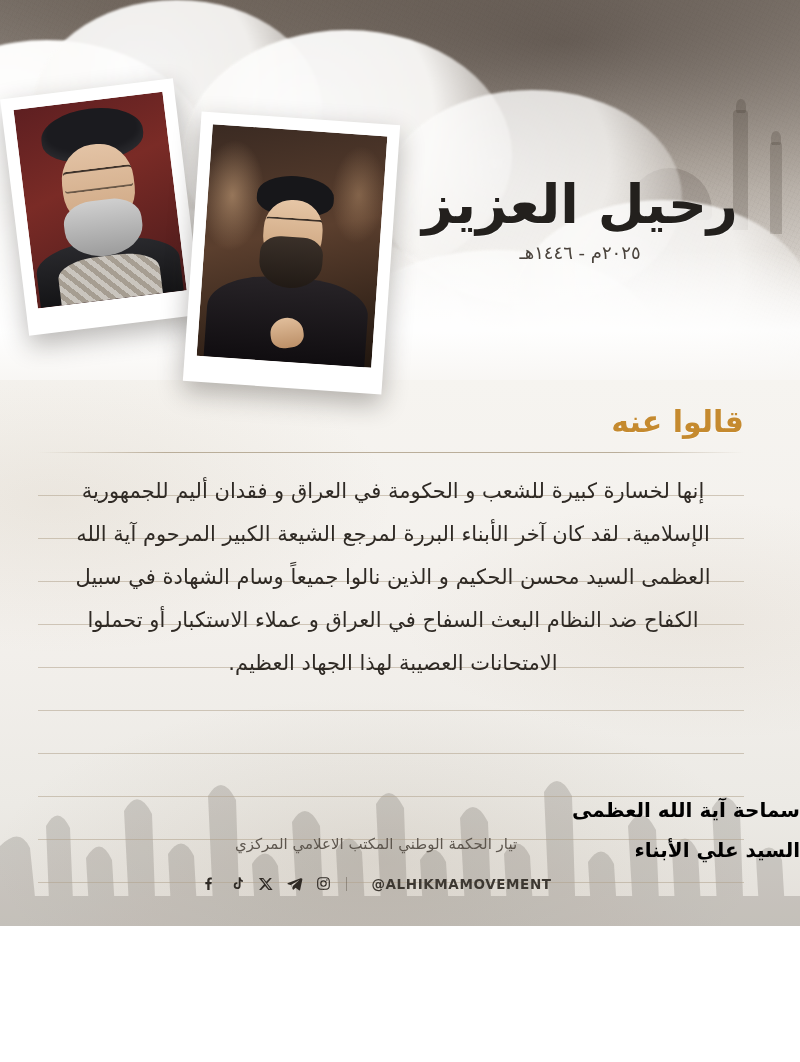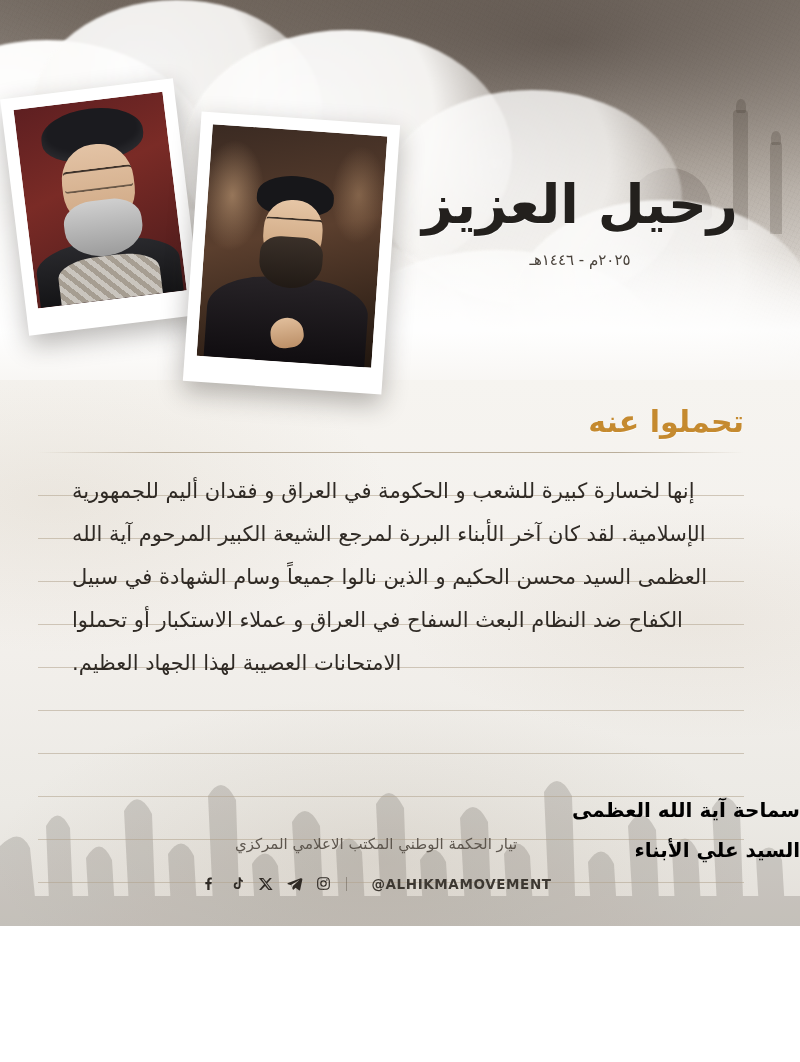--- a/index.html
+++ b/index.html
@@ -232,22 +232,22 @@
     color: #23201d;
     text-shadow: 0 1px 0 rgba(255,255,255,0.55);
   }
   .headline-sub {
     margin-top: 14px;
     font-size: 27px;
     font-weight: 700;
     color: #2d2824;
   }
   .headline-date {
-    margin-top: 19px;
-    font-size: 15px;
+    margin-top: 10px;
+    font-size: 18px;
     letter-spacing: 1px;
     color: #4a433c;
   }
 
   
   .quote-head {
     position:absolute;
     right: 56px;
     top: 404px;
     font-size: 30px;
@@ -276,21 +276,21 @@
     left:0; right:0;
     height:1px;
     background: rgba(176,162,140,0.55);
   }
 
   .quote-body {
     position:absolute;
     right: 86px;
     left: 120px;
     top: 470px;
-    text-align: left;
+    text-align: center;
     direction: rtl;
     color: #2f2a25;
     font-size: 21px;
     line-height: 43px;
     letter-spacing: 0.5px;
   }
   .quote-body p { margin: 0; }
 
   .signature {
     position:absolute;
@@ -414,21 +414,21 @@
       <div class="h-beard"></div>
       <div class="h-hand"></div>
     </div>
   </div>
 
   <div class="headline">
     <div class="headline-title">رحيل العزيز</div>
     <div class="headline-date">٢٠٢٥م - ١٤٤٦هـ</div>
   </div>
 
-  <div class="quote-head">تحملوا عنه</div>
+  <div class="quote-head">قالوا عنه</div>
   <div class="rule"></div>
 
   <div class="lines">
     <div class="ln" style="top:43px"></div>
     <div class="ln" style="top:86px"></div>
     <div class="ln" style="top:129px"></div>
     <div class="ln" style="top:172px"></div>
     <div class="ln" style="top:215px"></div>
     <div class="ln" style="top:258px"></div>
     <div class="ln" style="top:301px"></div>

